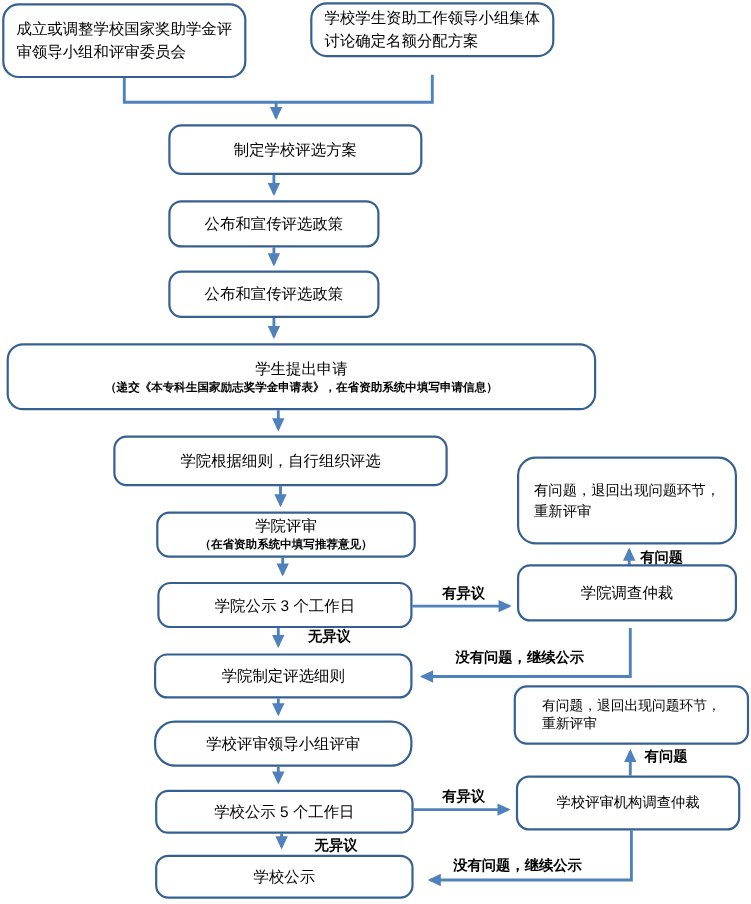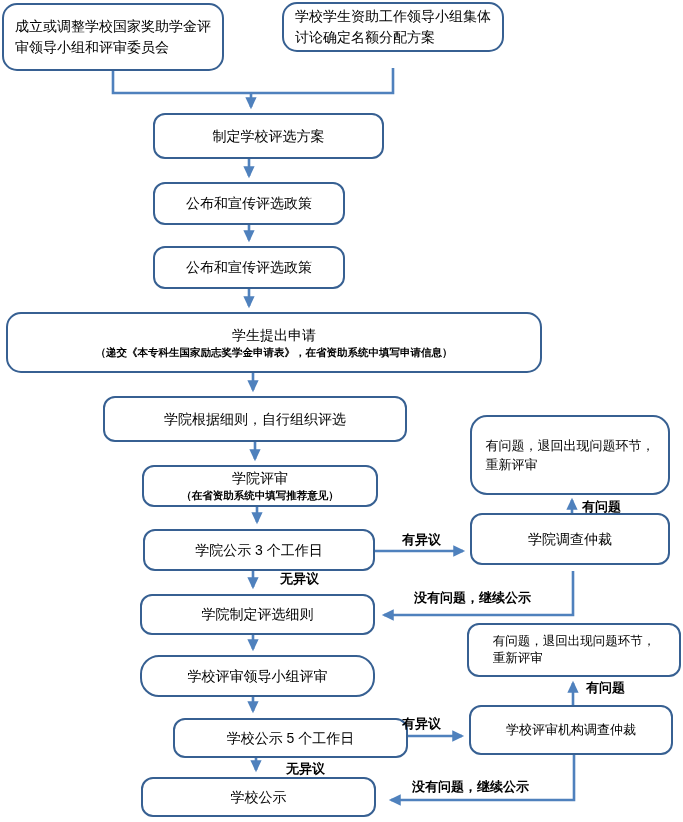--- a/index.html
+++ b/index.html
@@ -143,21 +143,21 @@
 
   <div class="node" style="left:140px;top:655px;width:235px;height:42px;border-radius:19px;">
     <span class="t">学校评审领导小组评审</span>
   </div>
 
   <div class="node" style="left:467px;top:623px;width:214px;height:54px;">
     <span class="t small" style="font-size:12.5px;line-height:1.4;">有问题，退回出现问题环节，
 重新评审</span>
   </div>
 
-  <div class="node" style="left:141px;top:718px;width:235px;height:40px;margin-left:32px;">
+  <div class="node" style="left:141px;top:718px;width:235px;height:40px;">
     <span class="t">学校公示 5 个工作日</span>
   </div>
 
   <div class="node" style="left:469px;top:705px;width:204px;height:50px;">
     <span class="t small">学校评审机构调查仲裁</span>
   </div>
 
   <div class="node" style="left:141px;top:777px;width:235px;height:40px;">
     <span class="t">学校公示</span>
   </div>

